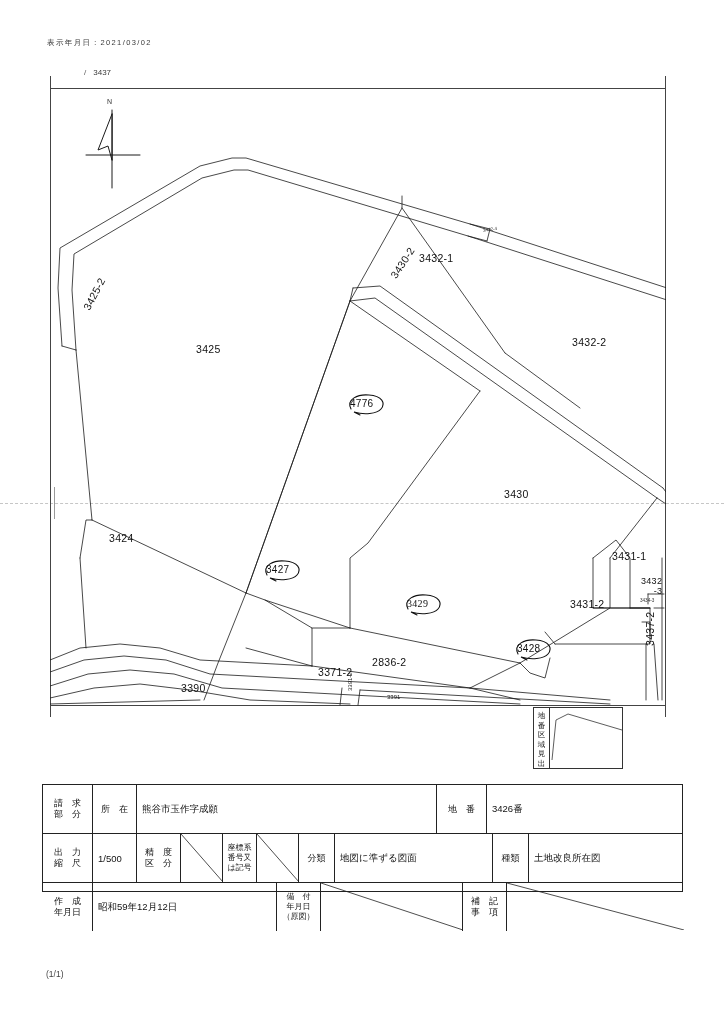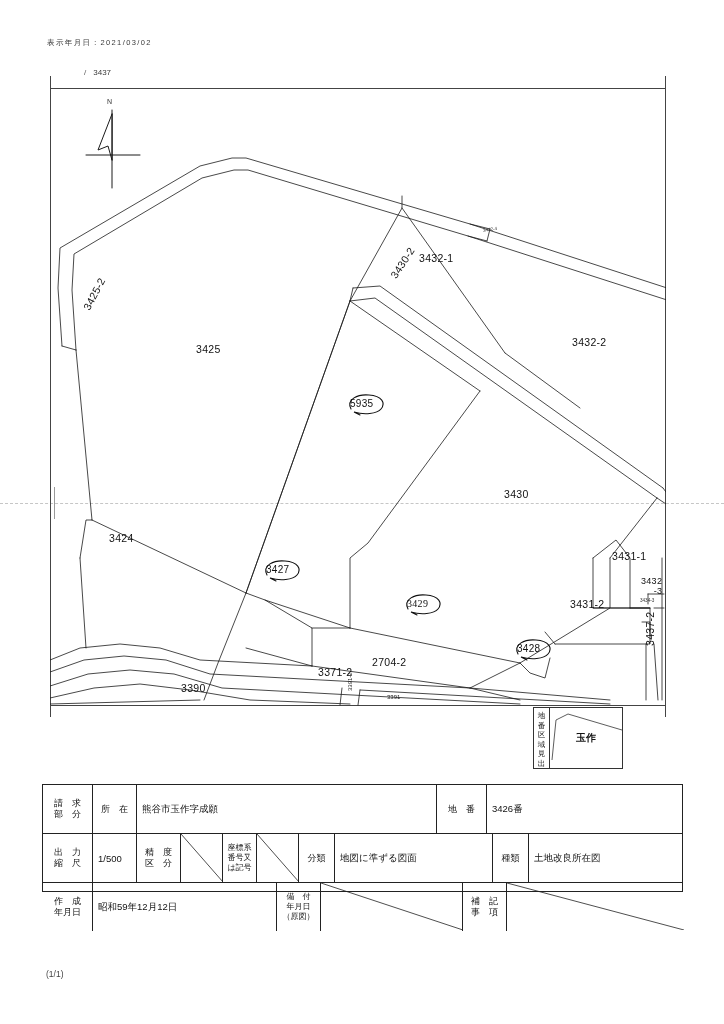--- a/index.html
+++ b/index.html
@@ -291,21 +291,21 @@
   </svg>
 
   <div class="north-letter" style="left:57px; top:10px;">N</div>
 </div>
 
 <div id="map-labels">
     <div class="plabel" style="left: 196px; top: 343px;">3425</div>
     <div class="plabel" style="left: 86px; top: 303px; transform: rotate(-62deg); transform-origin: left center;">3425-2</div>
     <div class="plabel circ" style="left: 350px; top: 398px; position: absolute;"><svg width="46" height="24" viewBox="0 0 46 24" style="position:absolute;left:-6px;top:-5px;">
         <path d="M7 16 C2 6 14 1 25 2 C38 3 42 10 37 16 C33 21 20 22 10 19 L16 22" fill="none" stroke="#111" stroke-width="1.1" stroke-linecap="round"></path>
-      </svg><span style="position:relative;">5935</span></div>
+      </svg><span style="position:relative;">4776</span></div>
     <div class="plabel" style="left: 109px; top: 532px;">3424</div>
     <div class="plabel circ" style="left: 266px; top: 564px; position: absolute;"><svg width="46" height="24" viewBox="0 0 46 24" style="position:absolute;left:-6px;top:-5px;">
         <path d="M7 16 C2 6 14 1 25 2 C38 3 42 10 37 16 C33 21 20 22 10 19 L16 22" fill="none" stroke="#111" stroke-width="1.1" stroke-linecap="round"></path>
       </svg><span style="position:relative;">3427</span></div>
     <div class="plabel circ" style="left: 407px; top: 598px; position: absolute; font-family: Liberation Serif, serif;"><svg width="46" height="24" viewBox="0 0 46 24" style="position:absolute;left:-6px;top:-5px;">
         <path d="M7 16 C2 6 14 1 25 2 C38 3 42 10 37 16 C33 21 20 22 10 19 L16 22" fill="none" stroke="#111" stroke-width="1.1" stroke-linecap="round"></path>
       </svg><span style="position:relative;">3429</span></div>
     <div class="plabel circ" style="left: 517px; top: 643px; position: absolute;"><svg width="46" height="24" viewBox="0 0 46 24" style="position:absolute;left:-6px;top:-5px;">
         <path d="M7 16 C2 6 14 1 25 2 C38 3 42 10 37 16 C33 21 20 22 10 19 L16 22" fill="none" stroke="#111" stroke-width="1.1" stroke-linecap="round"></path>
       </svg><span style="position:relative;">3428</span></div>
@@ -313,42 +313,41 @@
     <div class="plabel" style="left: 393px; top: 271px; transform: rotate(-57deg); transform-origin: left center;">3430-2</div>
     <div class="plabel" style="left: 419px; top: 252px;">3432-1</div>
     <div class="plabel" style="left: 572px; top: 336px;">3432-2</div>
     <div class="plabel tiny" style="left: 483px; top: 228px; transform: rotate(-9deg); transform-origin: left center;">3432-4</div>
     <div class="plabel" style="left: 612px; top: 550px;">3431-1</div>
     <div class="plabel" style="left: 570px; top: 598px;">3431-2</div>
     <div class="plabel" style="left: 641px; top: 576px; font-size: 9px; line-height: 10px; white-space: pre-line; text-align: right;">3432
 -3</div>
     <div class="plabel tiny" style="left: 640px; top: 598px;">3434-3</div>
     <div class="plabel" style="left: 650px; top: 640px; transform: rotate(-90deg); transform-origin: left center;">3437-2</div>
-    <div class="plabel" style="left: 372px; top: 656px;">2704-2</div>
+    <div class="plabel" style="left: 372px; top: 656px;">2836-2</div>
     <div class="plabel" style="left: 318px; top: 666px;">3371-2</div>
     <div class="plabel" style="left: 181px; top: 682px;">3390</div>
     <div class="plabel small" style="left: 387px; top: 694px;">3391</div>
     <div class="plabel small" style="left: 350px; top: 688px; transform: rotate(-90deg); transform-origin: left center;">3391-2</div>
   </div>
 
 <div id="legend-box">
   <div class="legend-head">
       <span id="legend-head-text" style="display: block;">
         <span style="display: block;">地</span>
         <span style="display: block;">番</span>
         <span style="display: block;">区</span>
         <span style="display: block;">域</span>
         <span style="display: block;">見</span>
         <span style="display: block;">出</span>
       </span>
     </div>
   <svg width="74" height="60" viewBox="0 0 74 60">
     <path d="M2 52 L6 12 L18 6 L72 22" fill="none" stroke="#333" stroke-width="0.8"></path>
   </svg>
-  <div class="legend-name">玉作</div>
 </div>
 
 <div id="info-table">
 
   <div class="row r1">
     <div class="cell hdr" style="left:0; width:50px;">
       <span class="two-line">請　求
 部　分</span>
     </div>
     <div class="cell hdr" style="left:50px; width:44px;">

